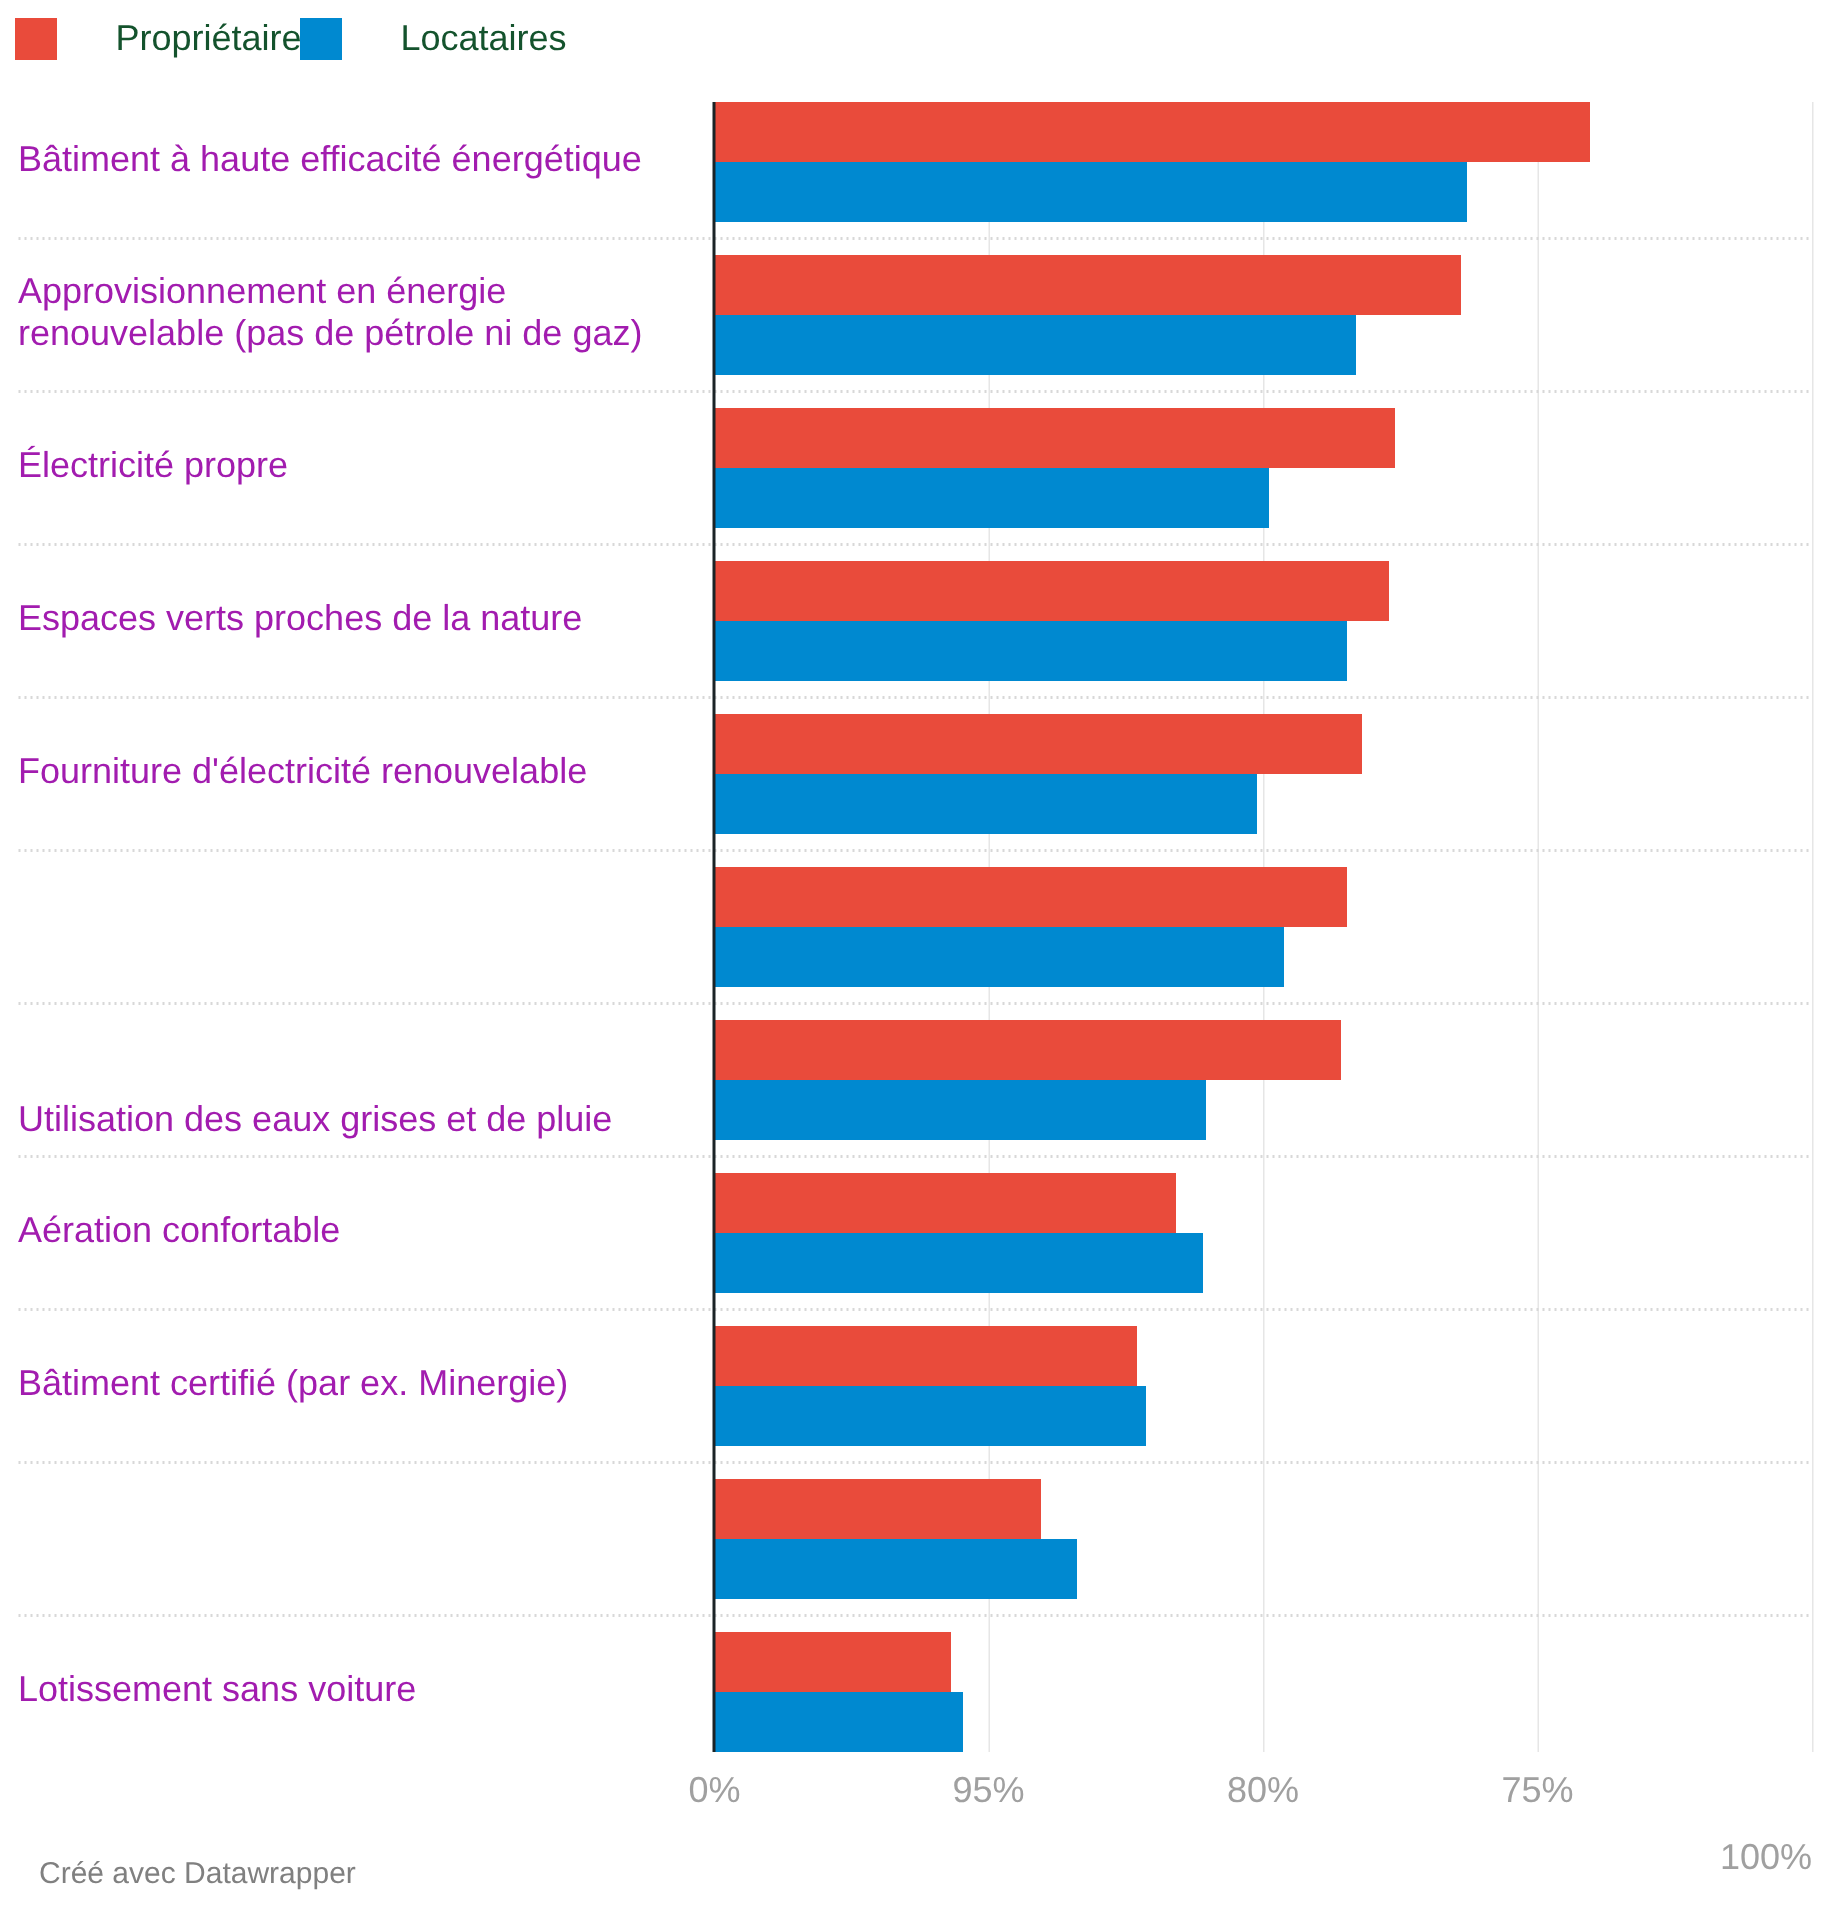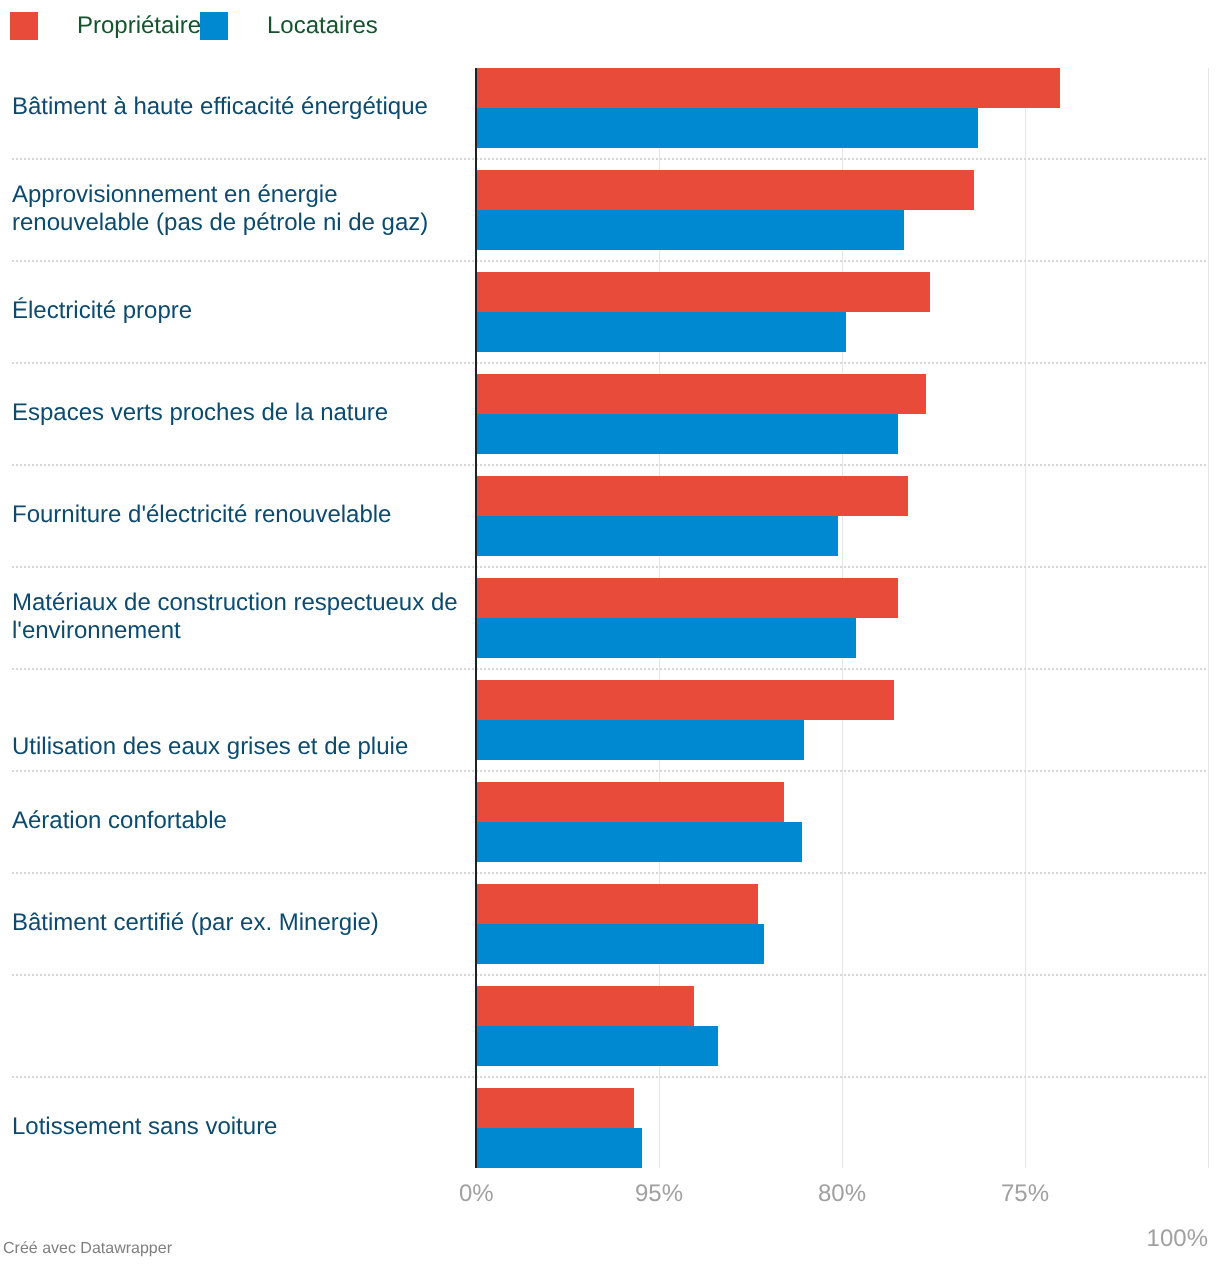--- a/index.html
+++ b/index.html
@@ -18,26 +18,26 @@
                 white-space:nowrap;line-height:28px;top:11.7px;margin-left:33px;}
 
   
   #plot{position:absolute;left:0;top:0;width:1220px;height:1274px;}
   .gridline{position:absolute;width:1px;background:#e6e6e6;}
   .zeroline{position:absolute;width:2px;background:#1b2326;}
   .sep{position:absolute;height:2px;
        background-image:radial-gradient(circle closest-side,#d8d8d8 100%,transparent 100%);
        background-size:4px 2px;background-repeat:repeat-x;}
   .bar{position:absolute;}
-  .cat-label{position:absolute;font-size:24px;color:#0c4a6e;transform:translateZ(0);
+  .cat-label{position:absolute;font-size:24px;color:#a21caf;transform:translateZ(0);
              line-height:28px;white-space:pre;}
   .tick-label{position:absolute;font-size:24px;color:#a0a0a0;transform:translateZ(0);
               white-space:nowrap;line-height:28px;}
-  #footer{position:absolute;font-size:16px;color:#808080;line-height:26px;transform:translateZ(0);
-          left:3px;top:1236px;}
+  #footer{position:absolute;font-size:20px;color:#808080;line-height:26px;transform:translateZ(0);
+          left:26px;top:1236px;}
 </style>
 </head>
 <body>
 
 <div id="root">
 
   <div id="legend">
     <div class="legend-item" style="left:0">
       <span class="legend-swatch" style="left: 10px; background: rgb(233, 75, 59);"></span>
       <span class="legend-label" style="left:44px">Propriétaires</span>
@@ -82,22 +82,20 @@
     <div class="bar" style="left: 476px; top: 374.27px; height: 39.7px; width: 450.303px; background: rgb(233, 75, 59);"></div>
     <div class="bar" style="left: 476px; top: 413.97px; height: 39.7px; width: 422.479px; background: rgb(0, 137, 208);"></div>
     <div class="cat-label" style="left: 12px; top: 399.07px;">Espaces verts proches de la nature</div>
 
     <div class="bar" style="left: 476px; top: 476.26px; height: 39.7px; width: 432.364px; background: rgb(233, 75, 59);"></div>
     <div class="bar" style="left: 476px; top: 515.96px; height: 39.7px; width: 362.439px; background: rgb(0, 137, 208);"></div>
     <div class="cat-label" style="left: 12px; top: 501.06px; text-align: center;">Fourniture d'électricité renouvelable</div>
 
     <div class="bar" style="left: 476px; top: 578.25px; height: 39.7px; width: 422.479px; background: rgb(233, 75, 59);"></div>
     <div class="bar" style="left: 476px; top: 617.95px; height: 39.7px; width: 380.378px; background: rgb(0, 137, 208);"></div>
-    <div class="cat-label" style="left: 12px; top: 589.05px;">Matériaux de construction respectueux de
-l'environnement</div>
 
     <div class="bar" style="left: 476px; top: 680.24px; height: 39.7px; width: 418.452px; background: rgb(233, 75, 59);"></div>
     <div class="bar" style="left: 476px; top: 719.94px; height: 39.7px; width: 328.392px; background: rgb(0, 137, 208);"></div>
     <div class="cat-label" style="left: 12px; top: 705.04px; margin-top: 28px;">Utilisation des eaux grises et de pluie</div>
 
     <div class="bar" style="left: 476px; top: 782.23px; height: 39.7px; width: 308.256px; background: rgb(233, 75, 59);"></div>
     <div class="bar" style="left: 476px; top: 821.93px; height: 39.7px; width: 326.195px; background: rgb(0, 137, 208);"></div>
     <div class="cat-label" style="left: 12px; top: 807.03px;">Aération confortable</div>
 
     <div class="bar" style="left: 476px; top: 884.22px; height: 39.7px; width: 282.263px; background: rgb(233, 75, 59);"></div>

